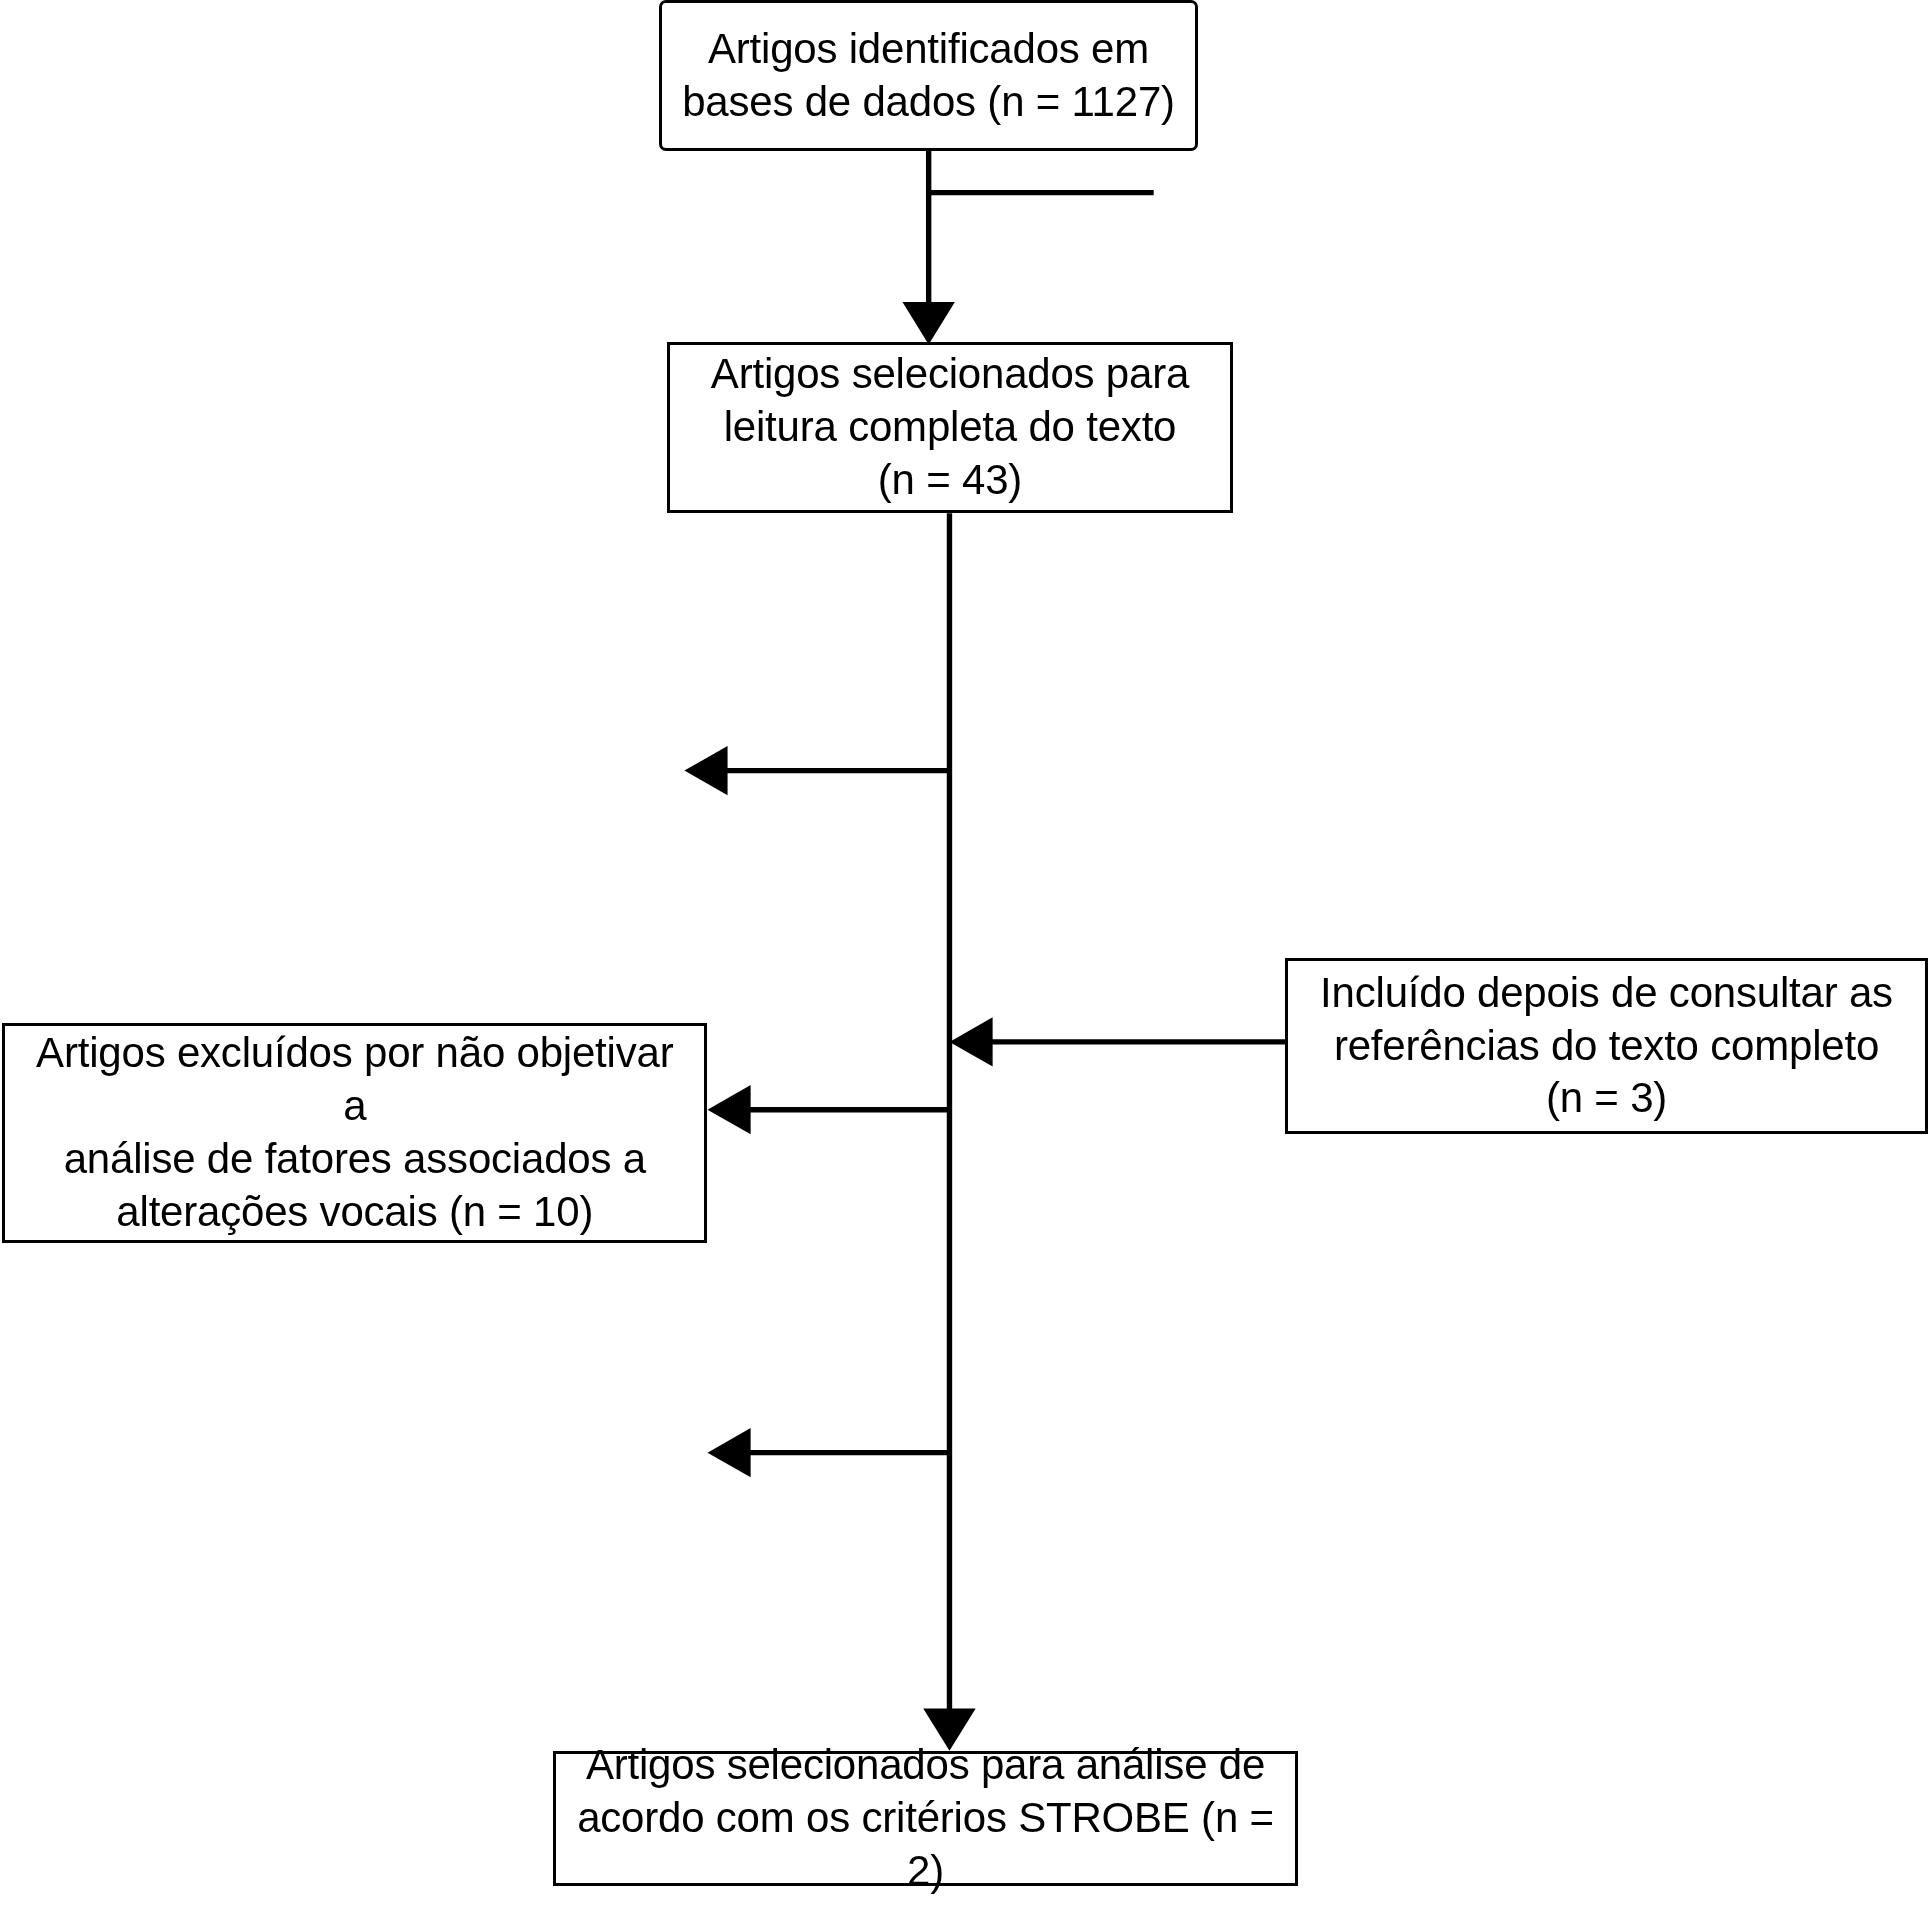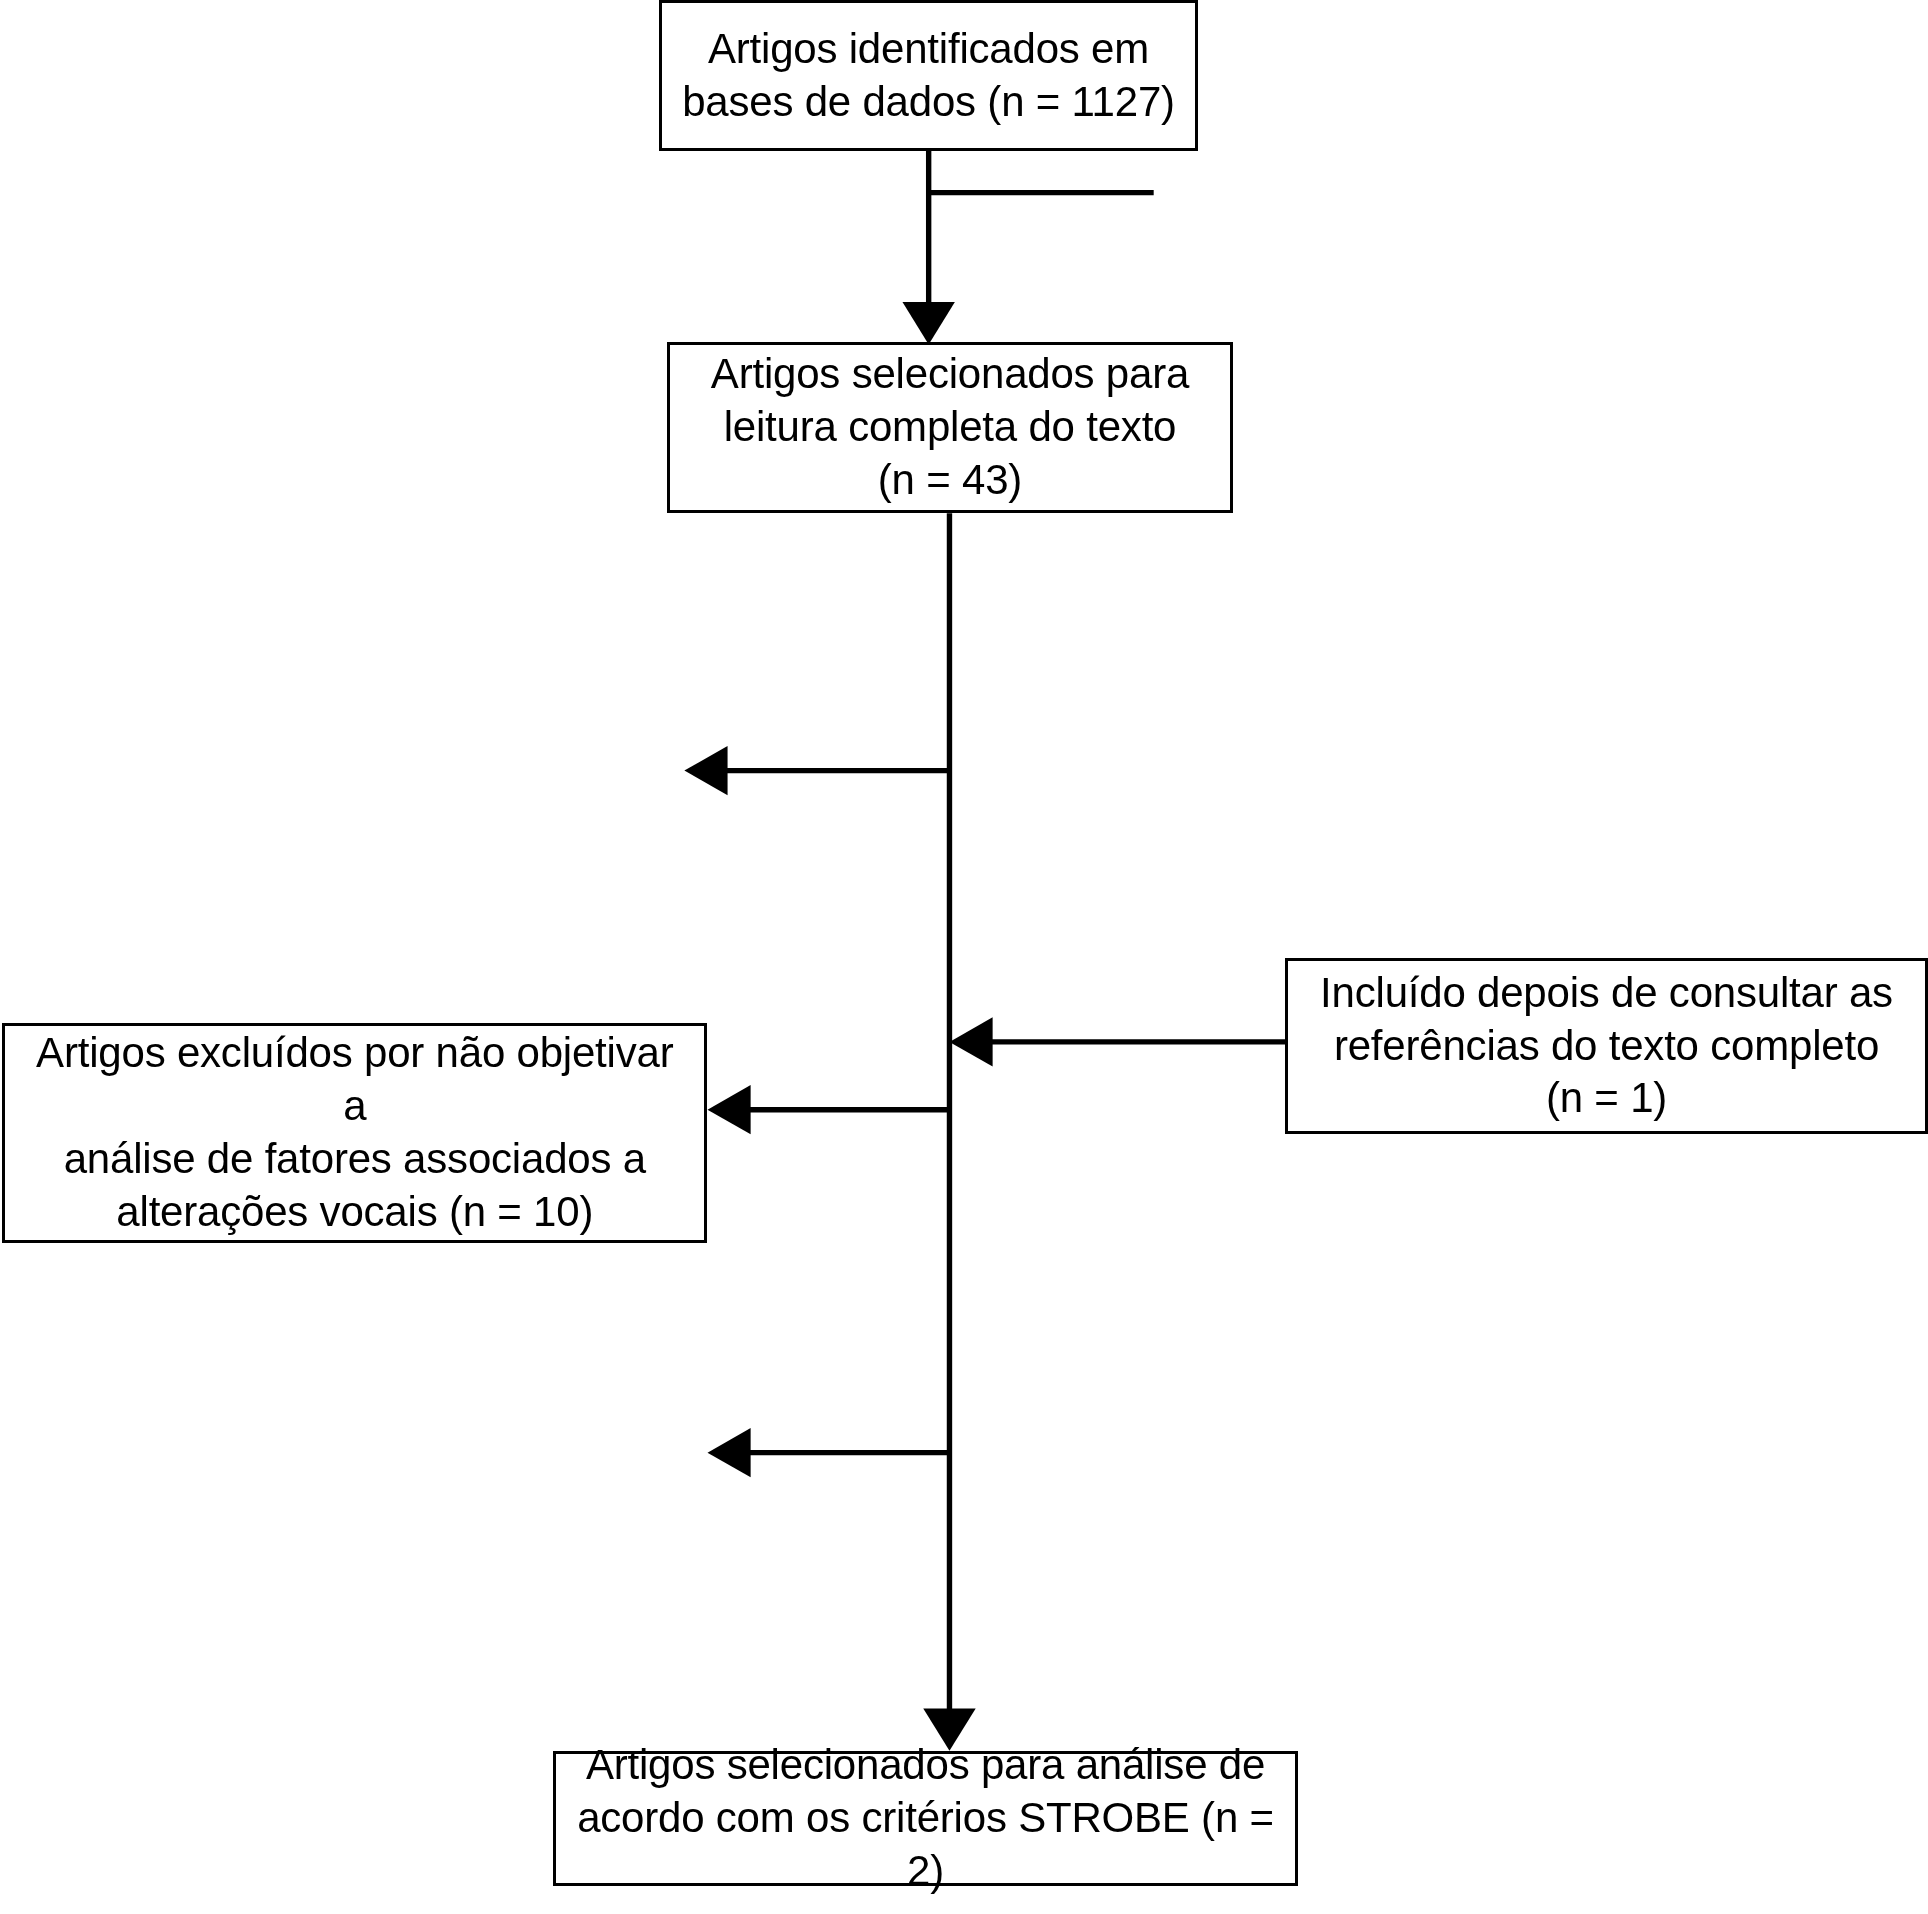--- a/index.html
+++ b/index.html
@@ -37,21 +37,21 @@
   .node-text {
     text-align: center;
     color: #000000;
     font-family: "Liberation Sans", sans-serif;
     font-size: 42px;
     line-height: 1.26;
     white-space: pre-line;
     letter-spacing: -0.2px;
   }
   
-  #node-identified   { left: 659px;  top: 0px;    width: 539px;  height: 151px; }
+  #node-identified   { left: 659px;  top: 0px;    width: 539px;  height: 151px; border-radius: 7px; }
   #node-excluded-title { left: 1154px; top: 126px; width: 775px; height: 244px; }
   #node-fulltext     { left: 667px;  top: 342px;  width: 566px;  height: 171px; }
   #node-duplicates   { left: 2.3px;    top: 696px;  width: 682px;  height: 227px; }
   #node-no-objective { left: 2.3px;    top: 1023px; width: 705px;  height: 220px; }
   #node-included-ref { left: 1285px; top: 958px; width: 643px;  height: 176px; }
   #node-no-popbase   { left: 2.3px;    top: 1378px; width: 705px;  height: 163px; }
   #node-strobe       { left: 553px;  top: 1751px; width: 745px;  height: 135px; }
 </style>
 </head>
 <body>
@@ -96,21 +96,21 @@
 
   <div class="node-box" id="node-no-objective">
     <span class="node-text">Artigos excluídos por não objetivar a
 análise de fatores associados a
 alterações vocais (n = 10)</span>
   </div>
 
   <div class="node-box" id="node-included-ref">
     <span class="node-text">Incluído depois de consultar as
 referências do texto completo
-(n = 1)</span>
+(n = 3)</span>
   </div>
 
 
   <div class="node-box" id="node-strobe">
     <span class="node-text">Artigos selecionados para análise de
 acordo com os critérios STROBE (n = 2)</span>
   </div>
 
 </div>
 

